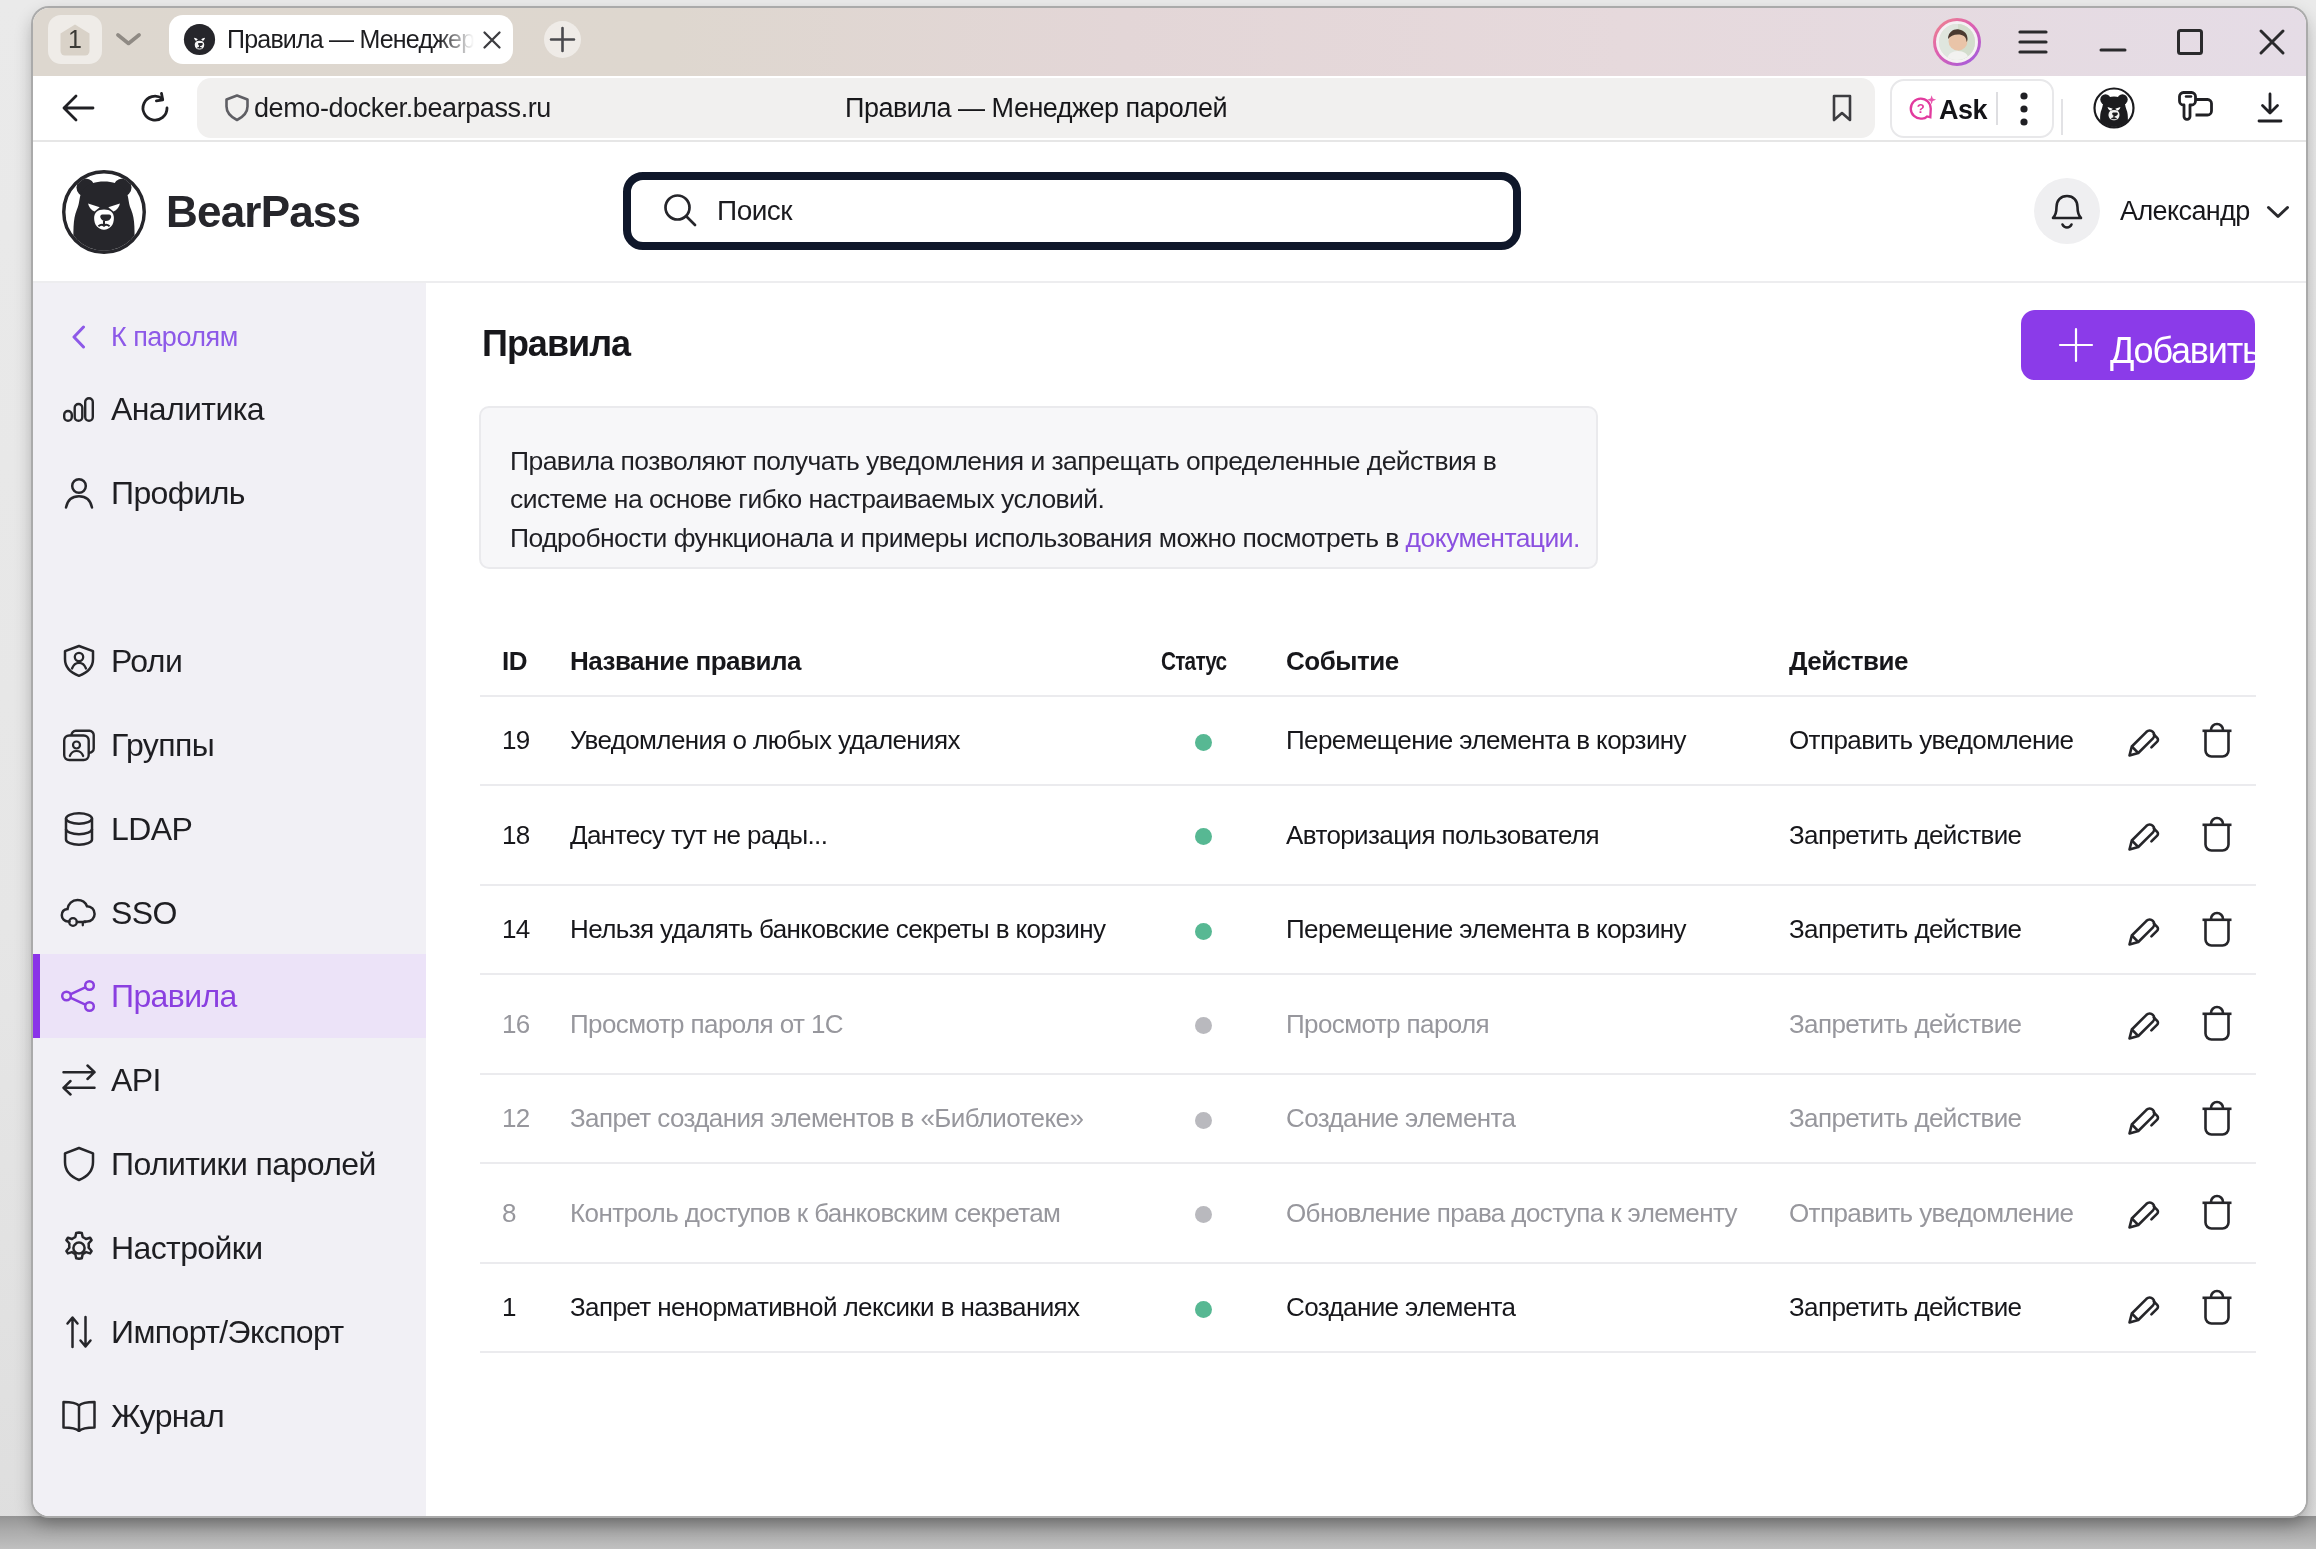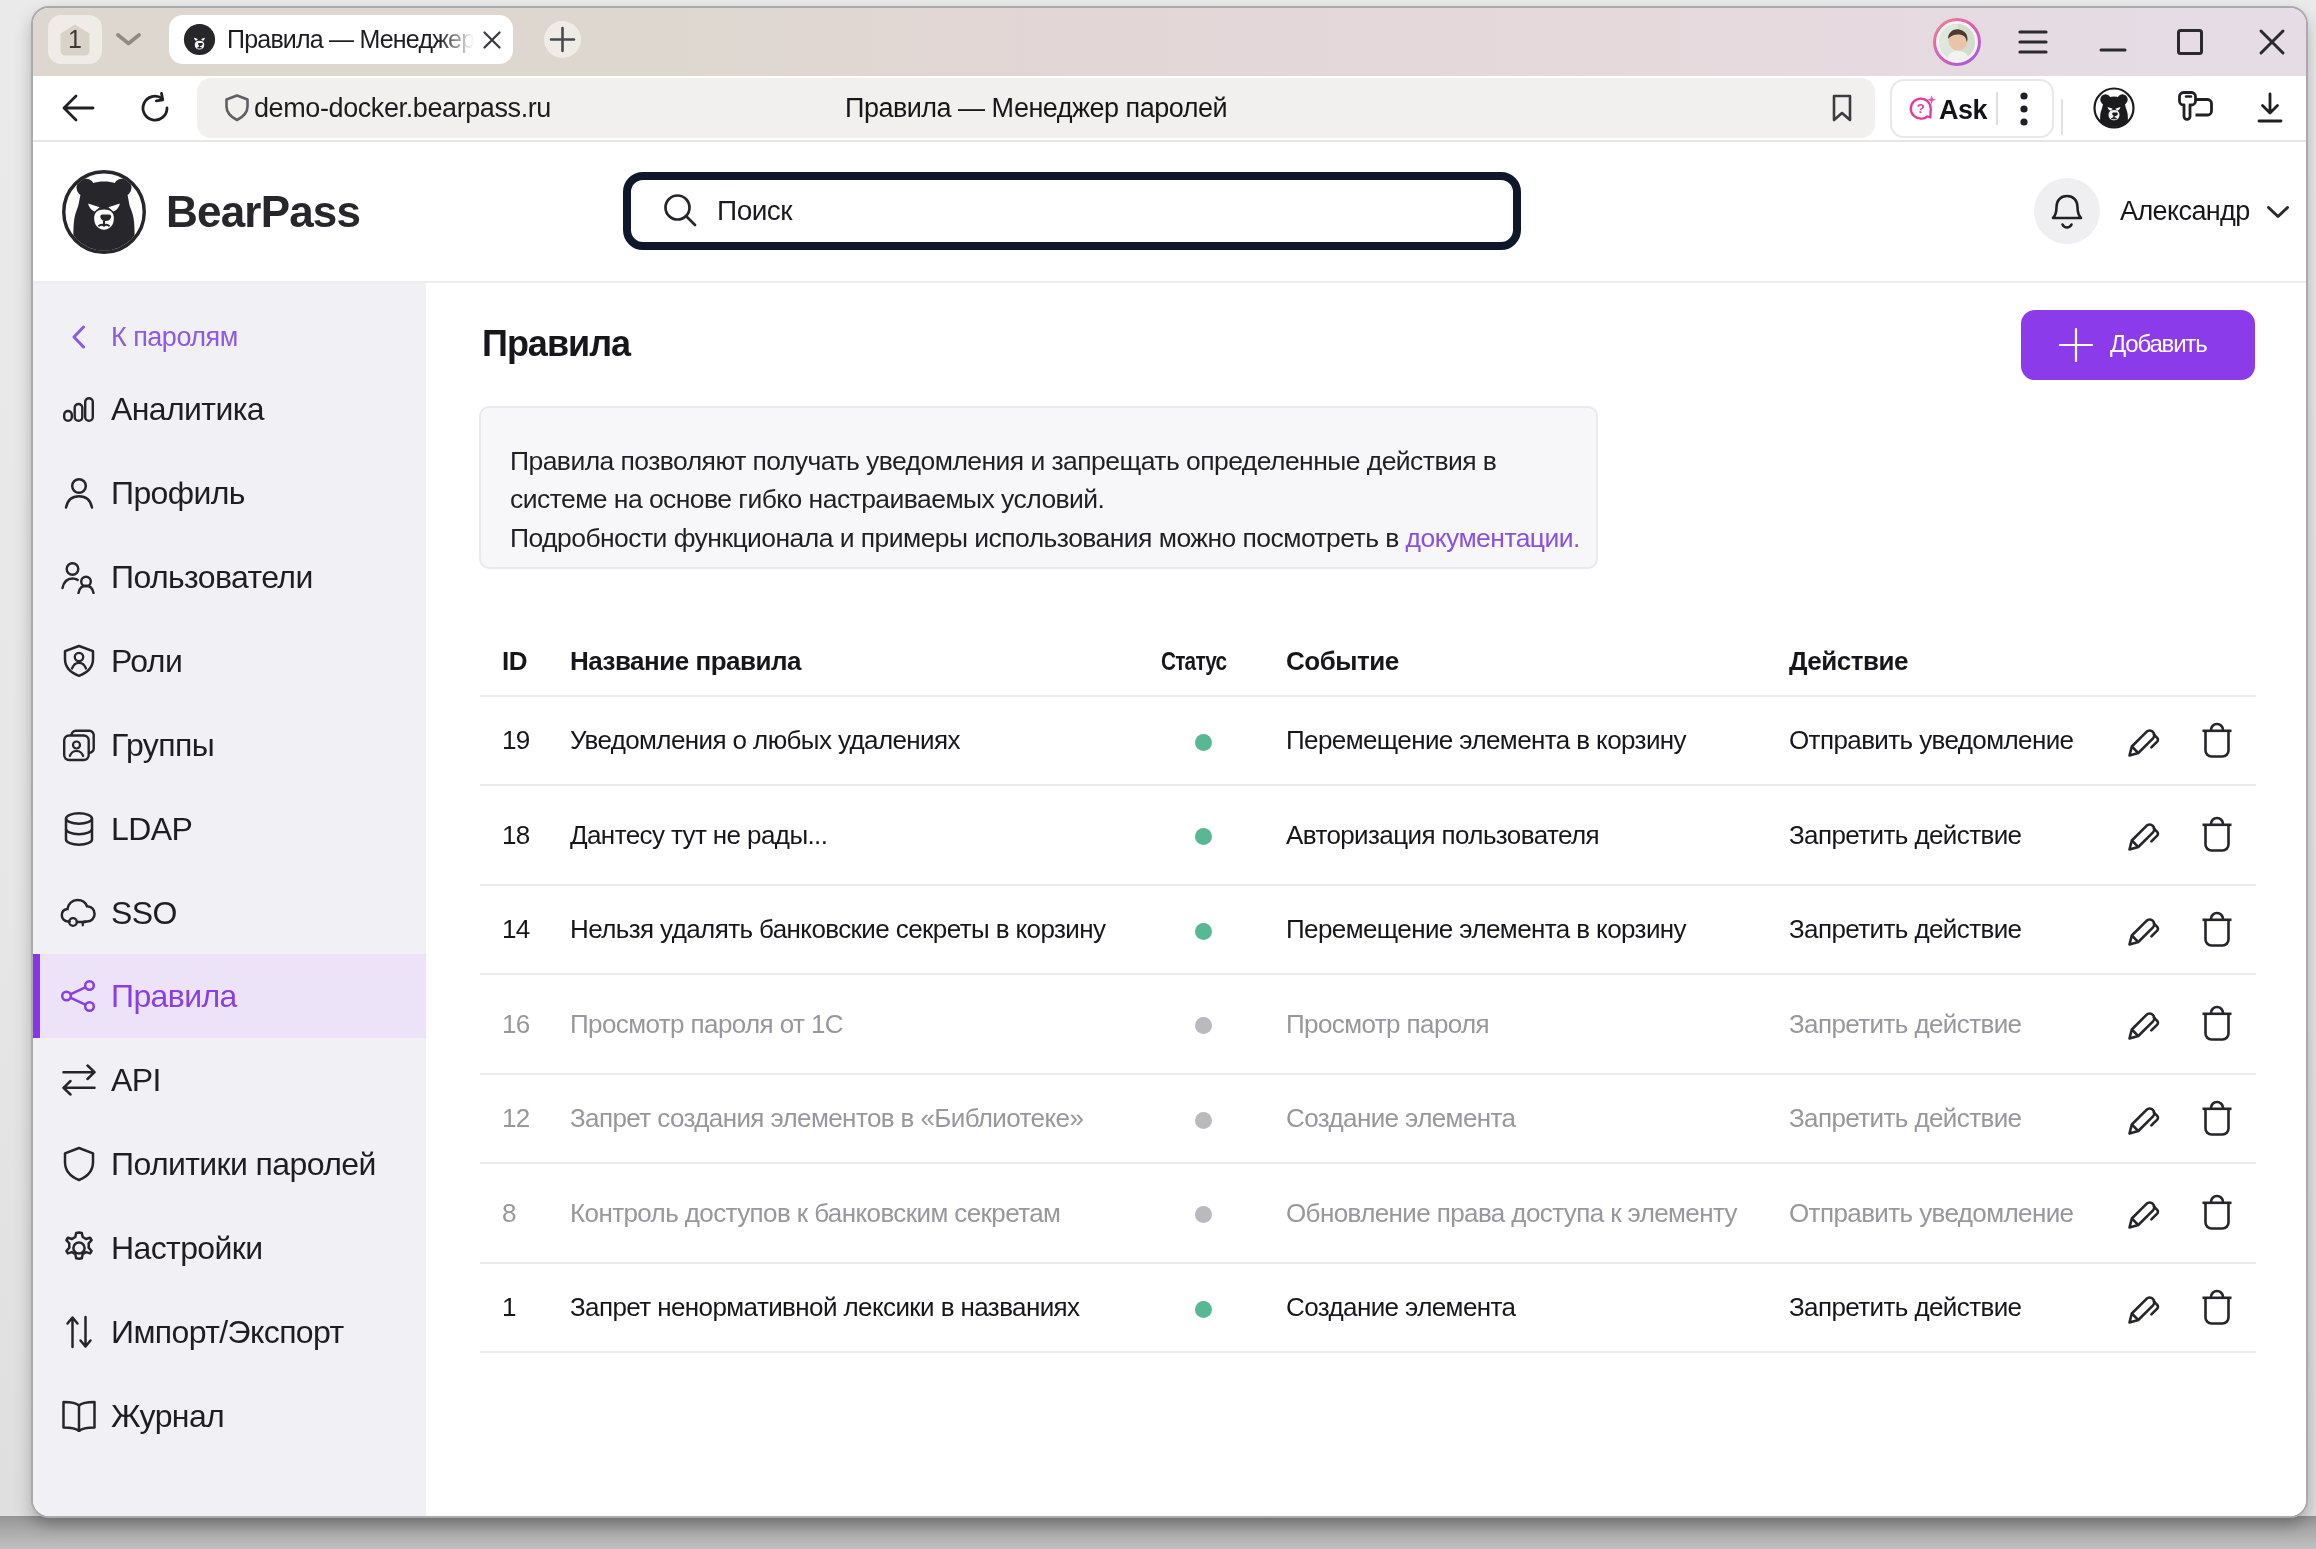--- a/index.html
+++ b/index.html
@@ -60,21 +60,21 @@
   .mi { position:absolute; left:0; width:100%; height:84px; display:flex; align-items:center; }
   .mi .ic { width:78px; display:flex; justify-content:center; align-items:center; padding-left:13px; }
   .mi .tx { font-size:32px; letter-spacing:-0.6px; color:#1e1e22; }
   .mi.act { background:#ece3f8; }
   .mi.act::before { content:""; position:absolute; left:0; top:0; width:7px; height:100%; background:#8a34e8; }
   .mi.act .tx { color:#8a3fe0; }
   
   .main { position:absolute; left:393px; top:275px; width:1880px; height:1233px; background:#fff; }
   .pgtitle { position:absolute; left:56px; top:40px; font-size:36px; font-weight:600; letter-spacing:-1px; color:#17171b; }
   .addbtn { position:absolute; left:1595px; top:27px; width:234px; height:70px; background:#8b3be9; border-radius:14px; }
-  .addbtn .t { position:absolute; left:89px; top:20px; font-size:24px; letter-spacing:-1.2px; color:#fff; }
+  .addbtn .t { position:absolute; left:89px; top:20px; font-size:36px; letter-spacing:-1.2px; color:#fff; }
   .infobox { position:absolute; left:53px; top:123px; width:1119px; height:163px; background:#f7f7f9;
     border:2px solid #eaeaed; border-radius:10px; font-size:26.5px; letter-spacing:-0.55px; color:#1f1f24; }
   .infobox p { position:absolute; left:29px; line-height:38px; white-space:nowrap; }
   .infobox a { color:#8b50e0; }
   table.rules { position:absolute; left:54px; top:345px; border-collapse:collapse; width:1776px; table-layout:fixed; }
   table.rules td, table.rules th { font-size:26px; letter-spacing:-0.6px; text-align:left; font-weight:normal; padding:0; vertical-align:middle; white-space:nowrap; overflow:visible; }
   table.rules thead th { font-weight:700; letter-spacing:-0.5px; color:#17171b; height:68px; }
   table.rules tbody td { height:100px; border-top:2px solid #ebebee; color:#17171b; }
   table.rules tbody tr.h89 td { height:89px; }
   table.rules tbody tr:last-child td { border-bottom:2px solid #ebebee; }
@@ -290,31 +290,20 @@
     </div>
     <div class="mi" style="top:168px">
       <div class="ic">
           <svg width="34" height="34" viewBox="0 0 34 34" fill="none">
             <circle cx="17" cy="10" r="6.8" stroke="#26262a" stroke-width="2.5"></circle>
             <path d="M4 31.5 c1.5-7.5 6.2-11.3 13-11.3 c6.8 0 11.5 3.8 13 11.3" stroke="#26262a" stroke-width="2.5" stroke-linecap="round"></path>
           </svg>
         </div>
       <div class="tx">Профиль</div>
     </div>
-    <div class="mi" style="top:252px">
-      <div class="ic">
-          <svg width="37" height="34" viewBox="0 0 37 34" fill="none">
-            <circle cx="12.5" cy="9" r="5.8" stroke="#26262a" stroke-width="2.4"></circle>
-            <path d="M2.5 28 c1.3-6.2 5.2-9.5 10-9.5 c1.9 0 3.7 0.5 5.2 1.4" stroke="#26262a" stroke-width="2.4" stroke-linecap="round"></path>
-            <circle cx="26" cy="21.5" r="4.8" stroke="#26262a" stroke-width="2.4"></circle>
-            <path d="M18.5 33 c0.9-4.6 3.8-7.2 7.5-7.2 c3.7 0 6.6 2.6 7.5 7.2" stroke="#26262a" stroke-width="2.4" stroke-linecap="round"></path>
-          </svg>
-        </div>
-      <div class="tx">Пользователи</div>
-    </div>
     <div class="mi" style="top:336px">
       <div class="ic">
           <svg width="34" height="34" viewBox="0 0 34 34" fill="none">
             <path d="M17 2 L31 7.2 V15 c0 8-5.6 13.7-14 16.8 C8.6 28.7 3 23 3 15 V7.2 Z" stroke="#26262a" stroke-width="2.5" stroke-linejoin="round"></path>
             <circle cx="17" cy="13" r="4.2" stroke="#26262a" stroke-width="2.3"></circle>
             <path d="M10 24.5 c1.4-3.8 3.9-5.7 7-5.7 c3.1 0 5.6 1.9 7 5.7" stroke="#26262a" stroke-width="2.3" stroke-linecap="round"></path>
           </svg>
         </div>
       <div class="tx">Роли</div>
     </div>

